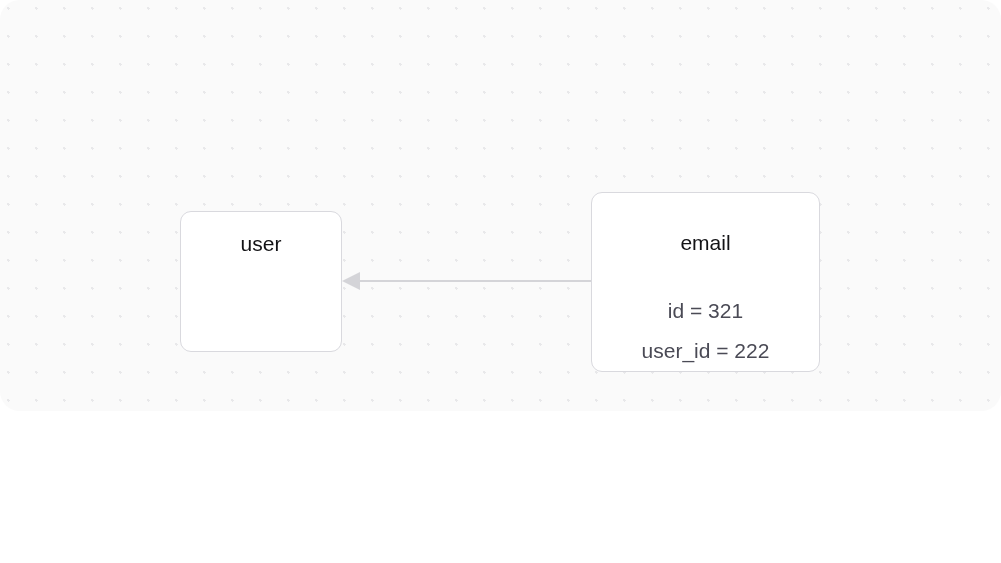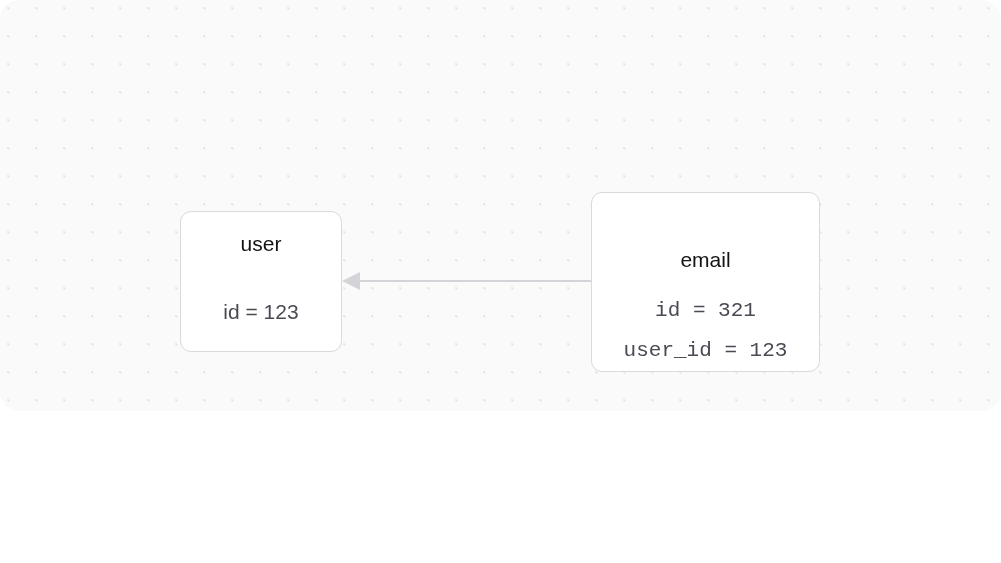--- a/index.html
+++ b/index.html
@@ -83,42 +83,39 @@
 
   
   #node-email {
     left: 591px;
     top: 192px;
     width: 229px;
     height: 180px;
     justify-content: flex-end;
   }
   #node-email .node-title { margin-top: 18px; }
-  #node-email .node-attrs { margin-top: 18px; font-family: Liberation Mono, monospace; }
+  #node-email .node-attrs { margin-top: 35px; }
 </style>
 </head>
 <body>
 
 <div class="canvas">
 
   <svg class="edge-layer" width="1001" height="563" viewBox="0 0 1001 563">
     <g>
       <line x1="591" y1="281" x2="358" y2="281" stroke="#d4d4d8" stroke-width="2"></line>
       <polygon points="342,281 360,272 360,290" fill="#d4d4d8"></polygon>
     </g>
   </svg>
 
   <div class="node" id="node-user">
     <div class="node-title">user</div>
-    <div class="node-attrs">
-      <div class="node-attr">id = 123</div>
-    </div>
   </div>
 
   <div class="node" id="node-email">
     <div class="node-title">email</div>
     <div class="node-attrs">
       <div class="node-attr">id = 321</div>
-      <div class="node-attr">user_id = 123</div>
+      <div class="node-attr">user_id = 222</div>
     </div>
   </div>
 
 </div>
 
 </body></html>

